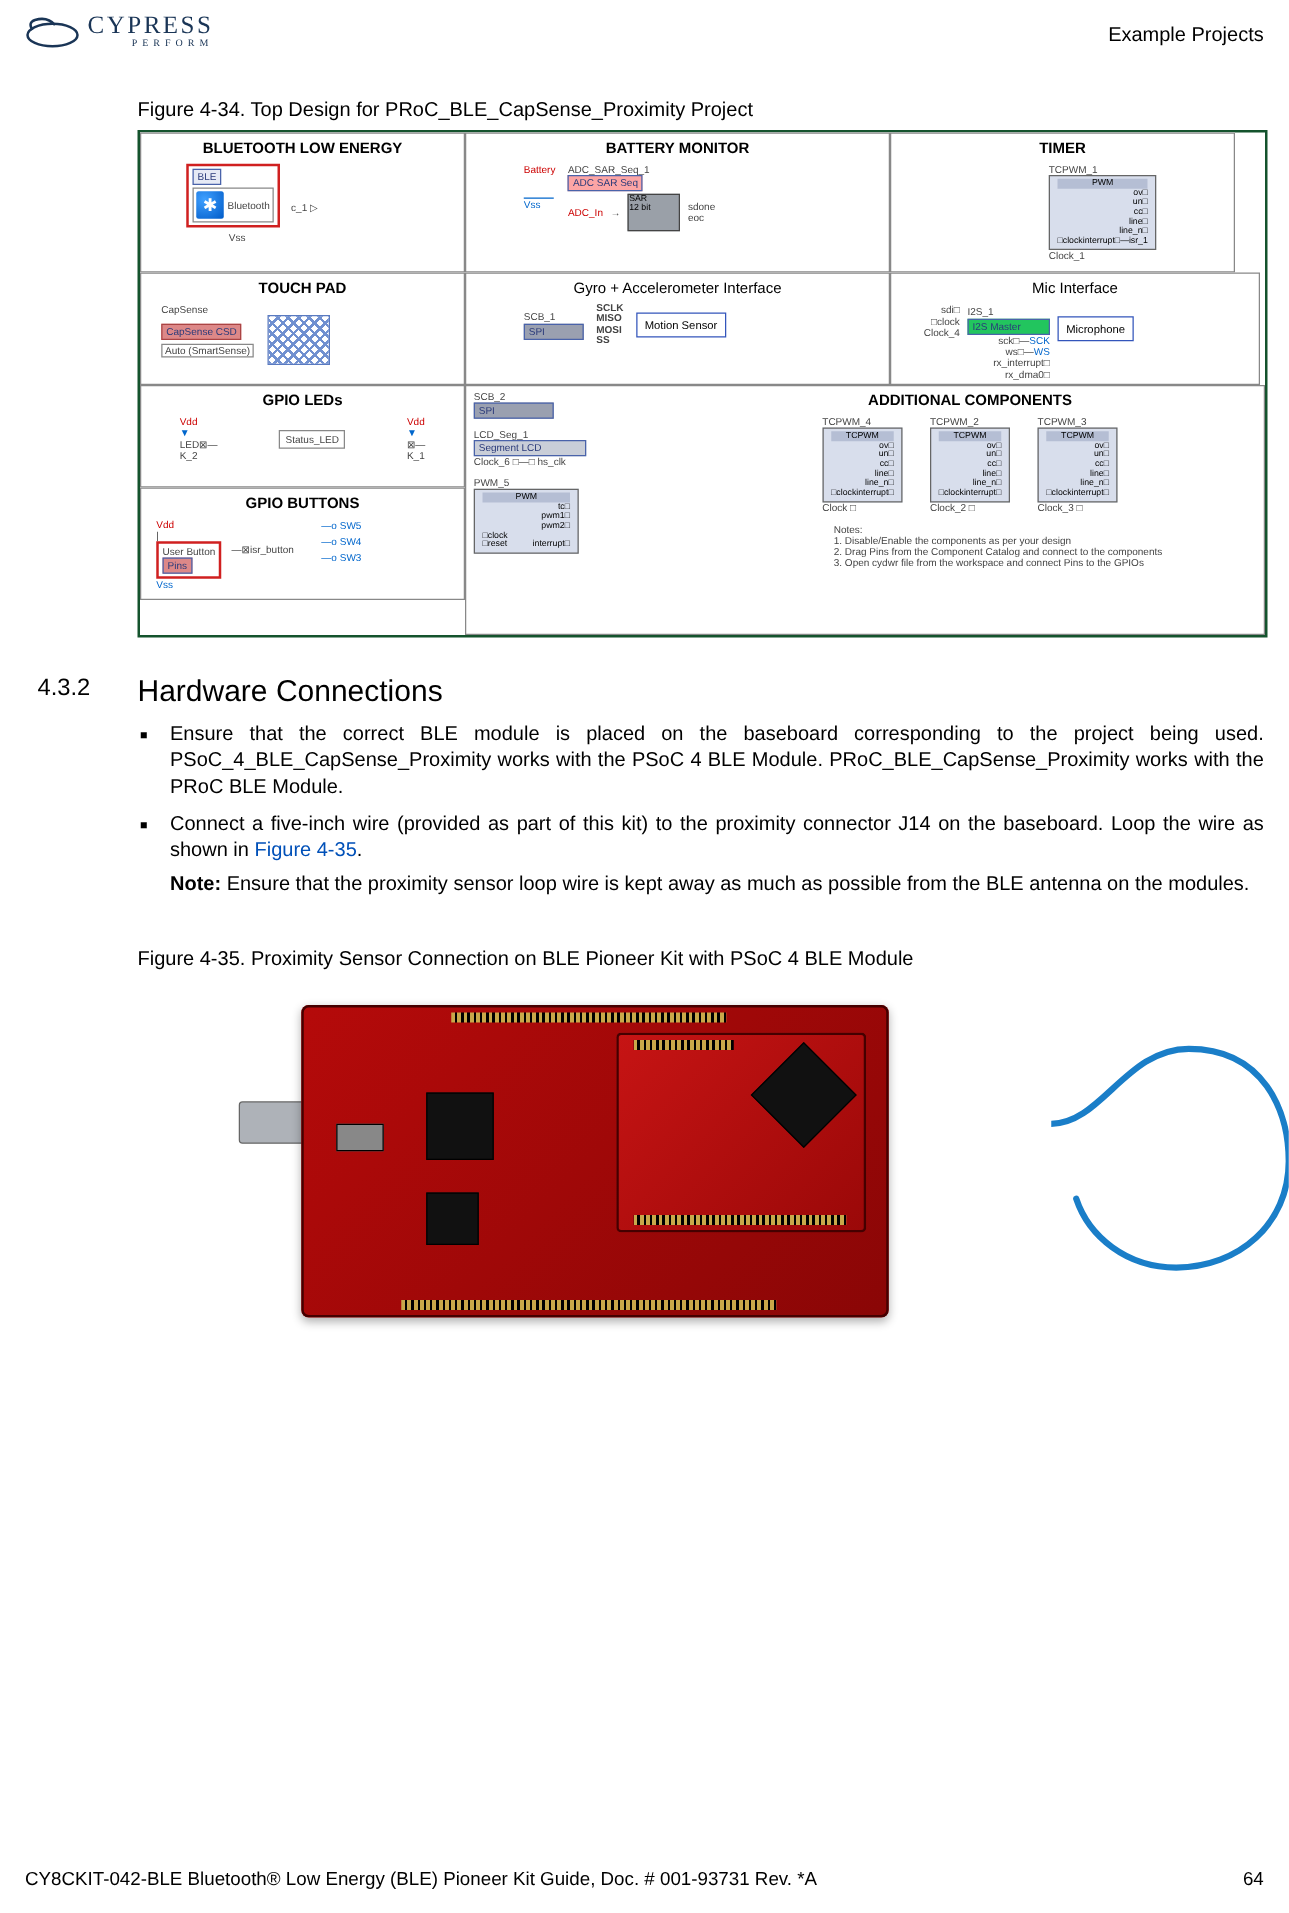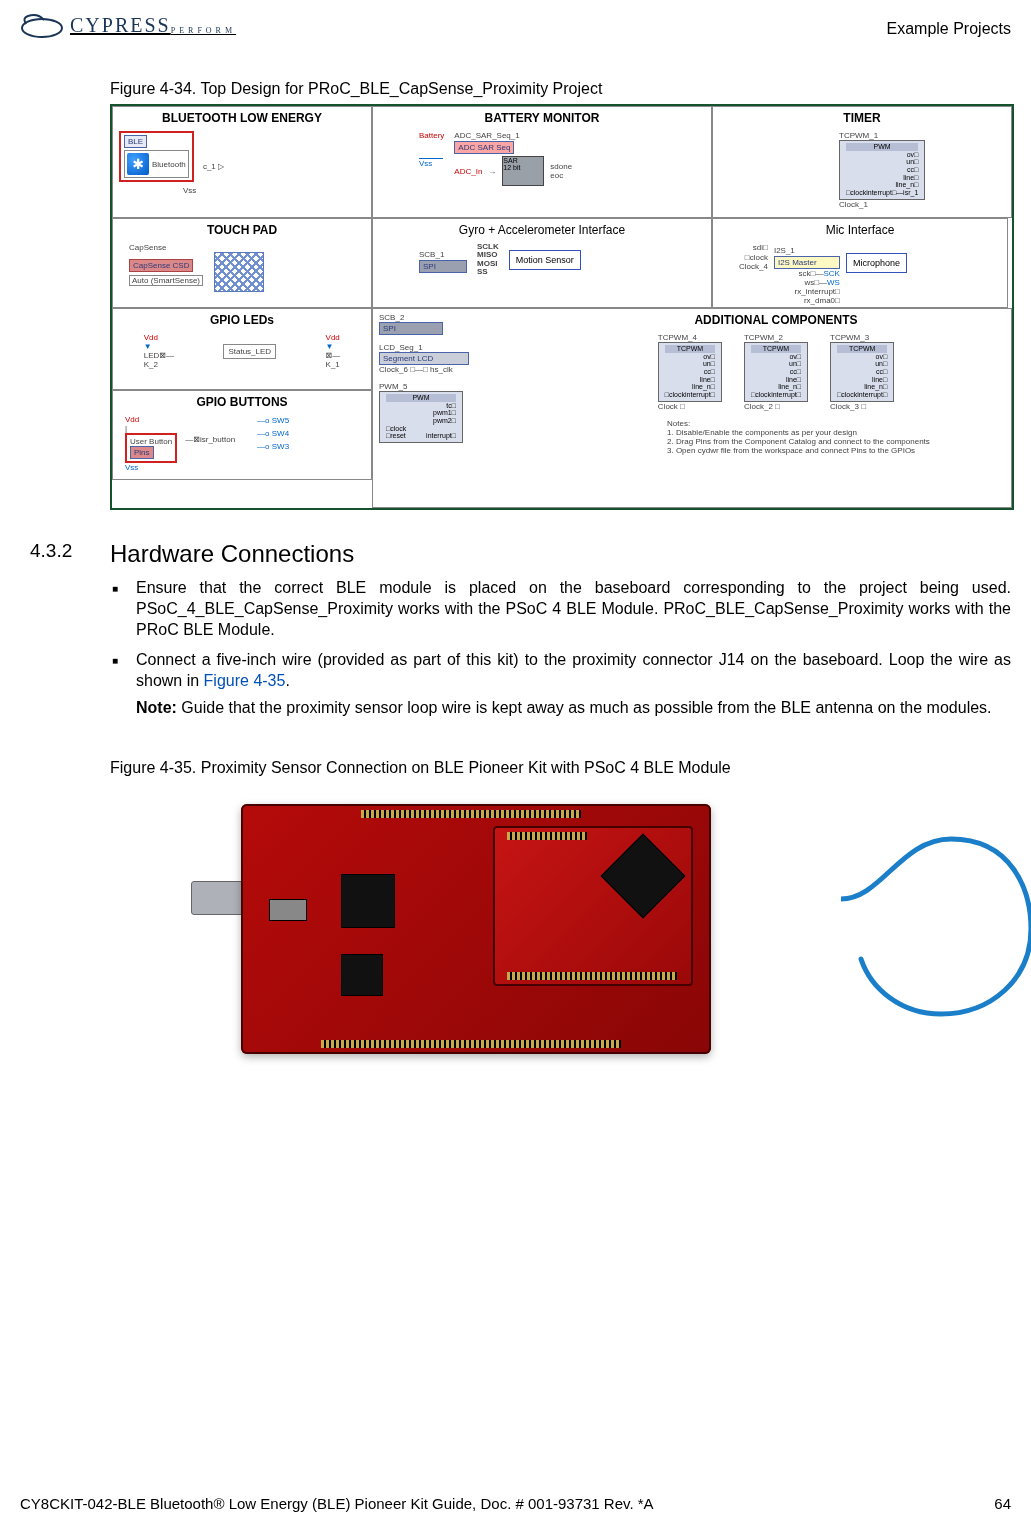--- a/index.html
+++ b/index.html
@@ -24,24 +24,23 @@
     margin-bottom: 30px;
   }
   .logo {
     display: flex;
     align-items: center;
     gap: 6px;
   }
   .logo-mark svg { display:block; }
   .logo-text {
     display: flex;
-    flex-direction: row;
+    flex-direction: column;
     font-family: "Times New Roman", serif;
     line-height: 0.9;
-    text-decoration: underline;
   }
   .logo-word {
     font-size: 20px;
     letter-spacing: 2px;
     color: #1a3556;
     font-weight: 500;
   }
   .logo-tag {
     font-size: 8px;
     letter-spacing: 4px;
@@ -234,21 +233,21 @@
 
   <div class="content">
 
     <div class="fig-caption">Figure 4-34.  Top Design for PRoC_BLE_CapSense_Proximity Project</div>
 
     <div class="schematic">
 
       <div class="schem-row">
         <div class="schem-cell" style="width:260px;height:112px">
           <div class="schem-title">BLUETOOTH LOW ENERGY</div>
-          <div style="">
+          <div style="margin-left:30px">
             <span class="redbox">
               <span class="blockbox">BLE</span><br>
               <span style="display:inline-flex;align-items:center;gap:3px;border:1px solid #888;padding:2px;margin-top:2px;background:#fff">
                 <span class="bt-icon">✱</span>
                 <span class="tiny">Bluetooth</span>
               </span>
             </span>
             <span class="tiny" style="margin-left:6px">c_1 ▷</span>
           </div>
           <div class="tiny" style="margin-left:64px;margin-top:4px">Vss</div>
@@ -271,21 +270,21 @@
                   <span>12 bit</span>
                 </span>
                 <span class="tiny" style="display:inline-block">
                   <span>sdone</span><br>
                   <span>eoc</span>
                 </span>
               </div>
             </div>
           </div>
         </div>
-        <div class="schem-cell" style="width:300px;height:112px">
+        <div class="schem-cell" style="width:276px;height:112px">
           <div class="schem-title">TIMER</div>
           <div style="margin-left:120px">
             <div class="tiny">TCPWM_1</div>
             <div class="pwm-stack">
               <div style="background:#b5bed4;text-align:center">PWM</div>
               <div style="text-align:right"><span>ov</span>□</div>
               <div style="text-align:right"><span>un</span>□</div>
               <div style="text-align:right"><span>cc</span>□</div>
               <div style="text-align:right"><span>line</span>□</div>
               <div style="text-align:right"><span>line_n</span>□</div>
@@ -327,21 +326,21 @@
         <div class="schem-cell" style="width:296px;height:90px">
           <div class="schem-title" style="font-weight:normal">Mic Interface</div>
           <div style="margin-left:20px;display:flex;gap:6px;align-items:flex-start">
             <span class="tiny" style="line-height:1.2;text-align:right">
               <span>sdi</span>□<br>
               □<span>clock</span><br>
               <span>Clock_4</span>
             </span>
             <span>
               <span class="tiny">I2S_1</span><br>
-              <span class="blockbox" style="background:#fef9c3;width:58px;display:inline-block">I2S Master</span><br>
+              <span class="blockbox" style="background:#22c55e;width:58px;display:inline-block">I2S Master</span><br>
               <span class="tiny" style="text-align:right;display:block">
                 <span>sck</span>□—<span style="color:#06c">SCK</span><br>
                 <span>ws</span>□—<span style="color:#06c">WS</span><br>
                 <span>rx_interrupt</span>□<br>
                 <span>rx_dma0</span>□
               </span>
             </span>
             <span style="border:1px solid #3355bb;padding:4px 6px;font-size:9px;margin-top:10px">Microphone</span>
           </div>
         </div>
@@ -464,21 +463,21 @@
     <div class="section-row">
       <div class="section-num">4.3.2</div>
       <div class="section-title">Hardware Connections</div>
     </div>
 
     <ul class="bullets">
       <li>Ensure that the correct BLE module is placed on the baseboard corresponding to the project being used. PSoC_4_BLE_CapSense_Proximity works with the PSoC 4 BLE Module. PRoC_BLE_CapSense_Proximity works with the PRoC BLE Module.</li>
       <li>
         <span>Connect a five-inch wire (provided as part of this kit) to the proximity connector J14 on the baseboard. Loop the wire as shown in </span><span class="link">Figure 4-35</span><span>.</span>
         <div style="margin-top:6px">
-          <span class="note-label">Note: </span><span>Guide that the proximity sensor loop wire is kept away as much as possible from the BLE antenna on the modules.</span>
+          <span class="note-label">Note: </span><span>Ensure that the proximity sensor loop wire is kept away as much as possible from the BLE antenna on the modules.</span>
         </div>
       </li>
     </ul>
 
     <div class="fig-caption">Figure 4-35.  Proximity Sensor Connection on BLE Pioneer Kit with PSoC 4 BLE Module</div>
 
     <div class="photo-wrap">
       <div class="board-photo">
         <div class="usb"></div>
         <div class="pcb">

